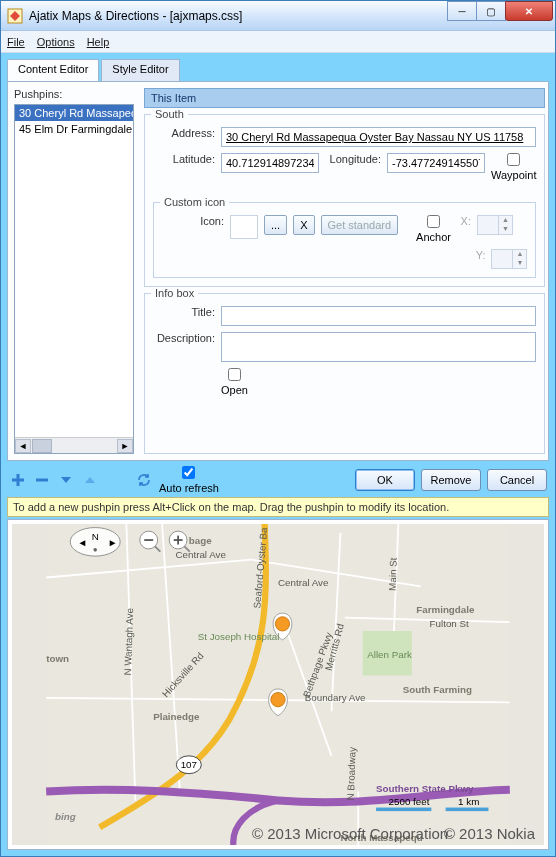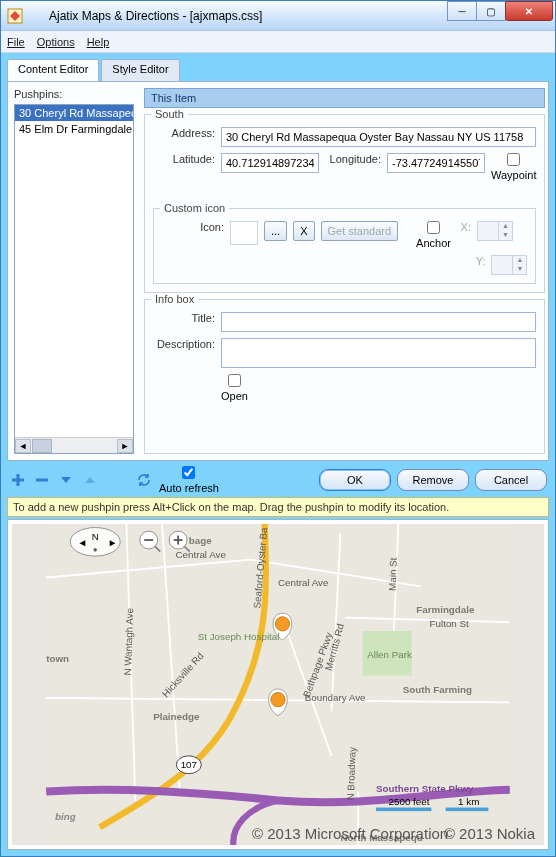--- a/index.html
+++ b/index.html
@@ -1,20 +1,20 @@
 <!DOCTYPE html>
 <html><head>
 <meta charset="utf-8">
 <style>
 * { box-sizing: border-box; margin: 0; padding: 0; font-family: "Segoe UI", Tahoma, sans-serif; font-size: 11px; }
 body { background: #fff; width: 556px; height: 857px; overflow: hidden; }
 .window { width: 556px; height: 857px; border: 1px solid #3a7db8; background: #eef4fb; display: flex; flex-direction: column; }
 .titlebar { height: 30px; background: linear-gradient(#f8fcff,#d6e7fb,#b8d5f5); display: flex; align-items: center; padding: 0 0 0 6px; border-bottom: 1px solid #a9c5e7; position: relative; }
 .titlebar-icon { width: 16px; height: 16px; margin-right: 6px; }
-.titlebar-title { font-size: 12px; color: #000; flex: 1; margin-left: 20px; }
+.titlebar-title { font-size: 12px; color: #000; flex: 1; }
 .win-btns { display: flex; height: 20px; position: absolute; right: 2px; top: 0; }
 .win-btn { width: 30px; height: 20px; border: 1px solid #7396c7; background: linear-gradient(#f3f8fe,#cfe2f8); margin-left: -1px; display: flex; align-items: center; justify-content: center; font-size: 10px; cursor: pointer; }
 .win-close { width: 48px; background: linear-gradient(#f08176,#c83a2e); color: #fff; border-radius: 0 0 3px 3px; border-color:#8a3030; font-weight: bold; }
 .menubar { height: 22px; background: #eef4fb; display: flex; align-items: center; padding: 0 6px; gap: 12px; border-bottom: 1px solid #d0d9e8; }
 .menubar span { color: #1a1a1a; cursor: pointer; }
 .menubar .ul { text-decoration: underline; }
 .content { flex: 1; padding: 6px; display: flex; flex-direction: column; background: #7dd3fc; }
 .tabs { display: flex; height: 22px; }
 .tab { padding: 3px 10px; border: 1px solid #9db4cf; background: #e1e9f6; cursor: pointer; border-bottom: none; margin-right: 2px; border-radius: 2px 2px 0 0; }
 .tab.active { background: #fbfdff; position: relative; z-index: 2; }
@@ -40,21 +40,21 @@
 .chk { display: flex; align-items: center; gap: 3px; flex-direction: column; }
 .chk input { width: 13px; height: 13px; }
 .spin { width: 36px; height: 20px; border: 1px solid #c8d4e4; background:#f1f4fa; display:flex; }
 .spin .v { flex:1; padding:2px; color:#bbb; }
 .spin .ar { width:14px; display:flex; flex-direction:column; }
 .spin .ar div{flex:1; border-left:1px solid #c8d4e4; font-size:7px; text-align:center; color:#888; line-height:8px;}
 .infobox textarea { width: 100%; resize: none; border: 1px solid #9fb5d0; padding: 2px 4px; background: #fff; font-family: inherit; }
 .toolbar { display: flex; align-items: center; height: 30px; padding: 4px 2px; gap: 6px; margin-top: 4px; }
 .tb-btn { width: 18px; height: 18px; display:flex; align-items:center; justify-content:center; cursor:pointer; }
 .spacer { flex: 1; }
-.bigbtn { border: 1px solid #6f8db5; background: linear-gradient(#f7fbff,#d6e5f8); padding: 2px 0; width: 72px; text-align:center; cursor: pointer; border-radius: 9px; height: 22px; line-height:16px; }
+.bigbtn { border: 1px solid #6f8db5; background: linear-gradient(#f7fbff,#d6e5f8); padding: 2px 0; width: 60px; text-align:center; cursor: pointer; border-radius: 3px; height: 22px; line-height:16px; }
 .bigbtn.primary { border-color:#2e7fd1; box-shadow: 0 0 0 1px #8cc0f0 inset; }
 .hint { background: #ffffc8; border: 1px solid #c5ba7a; padding: 3px 5px; color: #333; margin-top: 2px; }
 .map-wrap { flex: 1; border: 1px solid #9db4cf; background: #fff; margin-top: 2px; position: relative; overflow: hidden; }
 .map { position:absolute; inset:4px; background: #e8e6de; }
 svg.map-svg { width:100%; height:100%; display:block; }
 .map-credit { position:absolute; bottom:3px; font-size:15px; color:#555; }
 </style>
 </head>
 <body>
 
@@ -102,34 +102,34 @@
         </div>
       </div>
 
       <div class="right-col">
         <div class="section-title">This Item</div>
 
         <div class="fieldset">
           <div class="legend">South</div>
           <div class="row">
             <div class="lbl">Address:</div>
-            <input class="txt" style="flex: 1 1 0%;" value="30 Cheryl Rd Massapequa Oyster Bay Nassau NY US 11758">
+            <input class="txt" style="flex: 1 1 0%; text-decoration: underline;" value="30 Cheryl Rd Massapequa Oyster Bay Nassau NY US 11758">
           </div>
           <div class="row">
             <div class="lbl">Latitude:</div>
             <input class="txt" style="width: 98px;" value="40.712914897234">
             <div class="lbl-sm">Longitude:</div>
             <input class="txt" style="width: 98px;" value="-73.477249145507">
             <label class="chk">
                 <input type="checkbox" style="">
                 <span>Waypoint</span>
               </label>
           </div>
 
-          <div class="fieldset" style="margin-top:27px">
+          <div class="fieldset" style="margin-top:21px">
             <div class="legend">Custom icon</div>
             <div class="row">
               <div class="lbl">Icon:</div>
               <div style="width:28px;height:24px;border:1px solid #c8d4e4;background:#fff"></div>
               <button class="btn-sm">...</button>
               <button class="btn-sm">X</button>
               <button class="btn-sm dis">Get standard</button>
               <div style="width:6px"></div>
               <label class="chk">
                   <input type="checkbox" style="">

